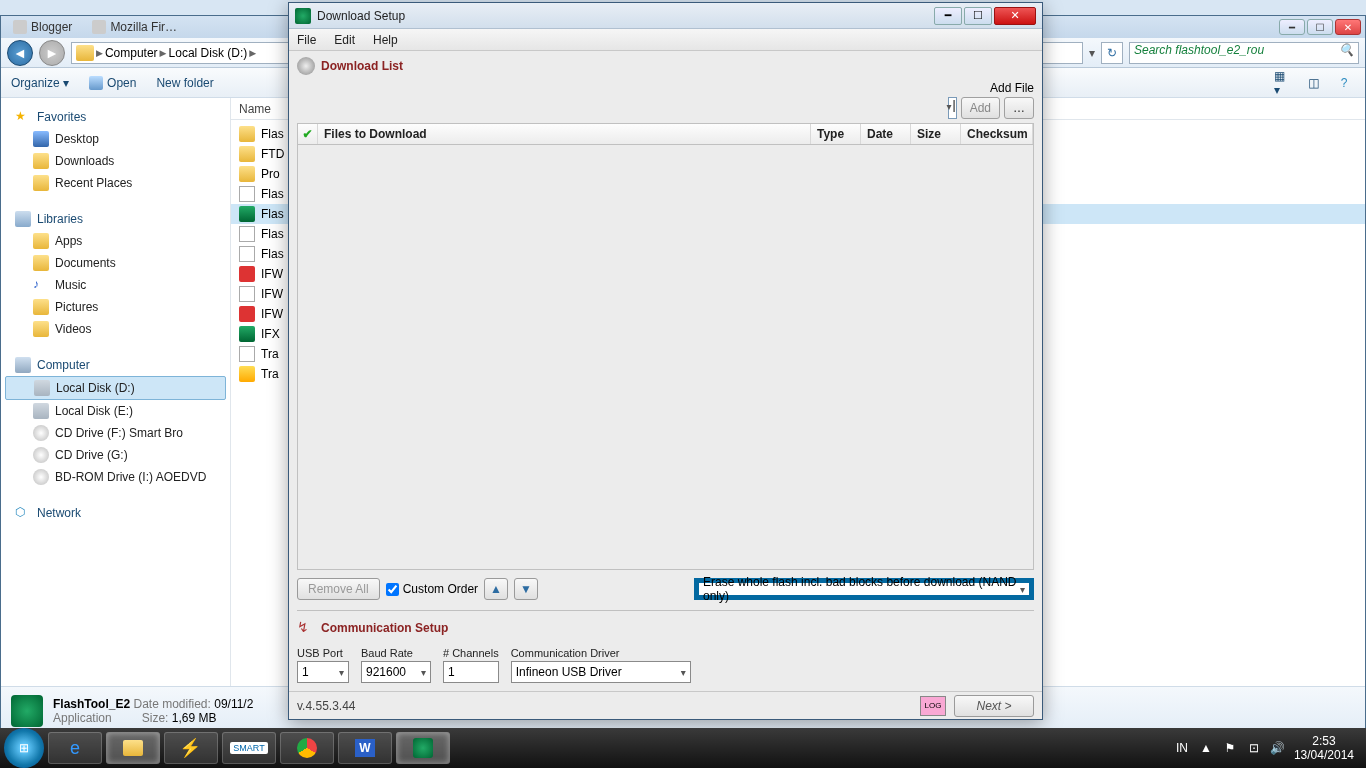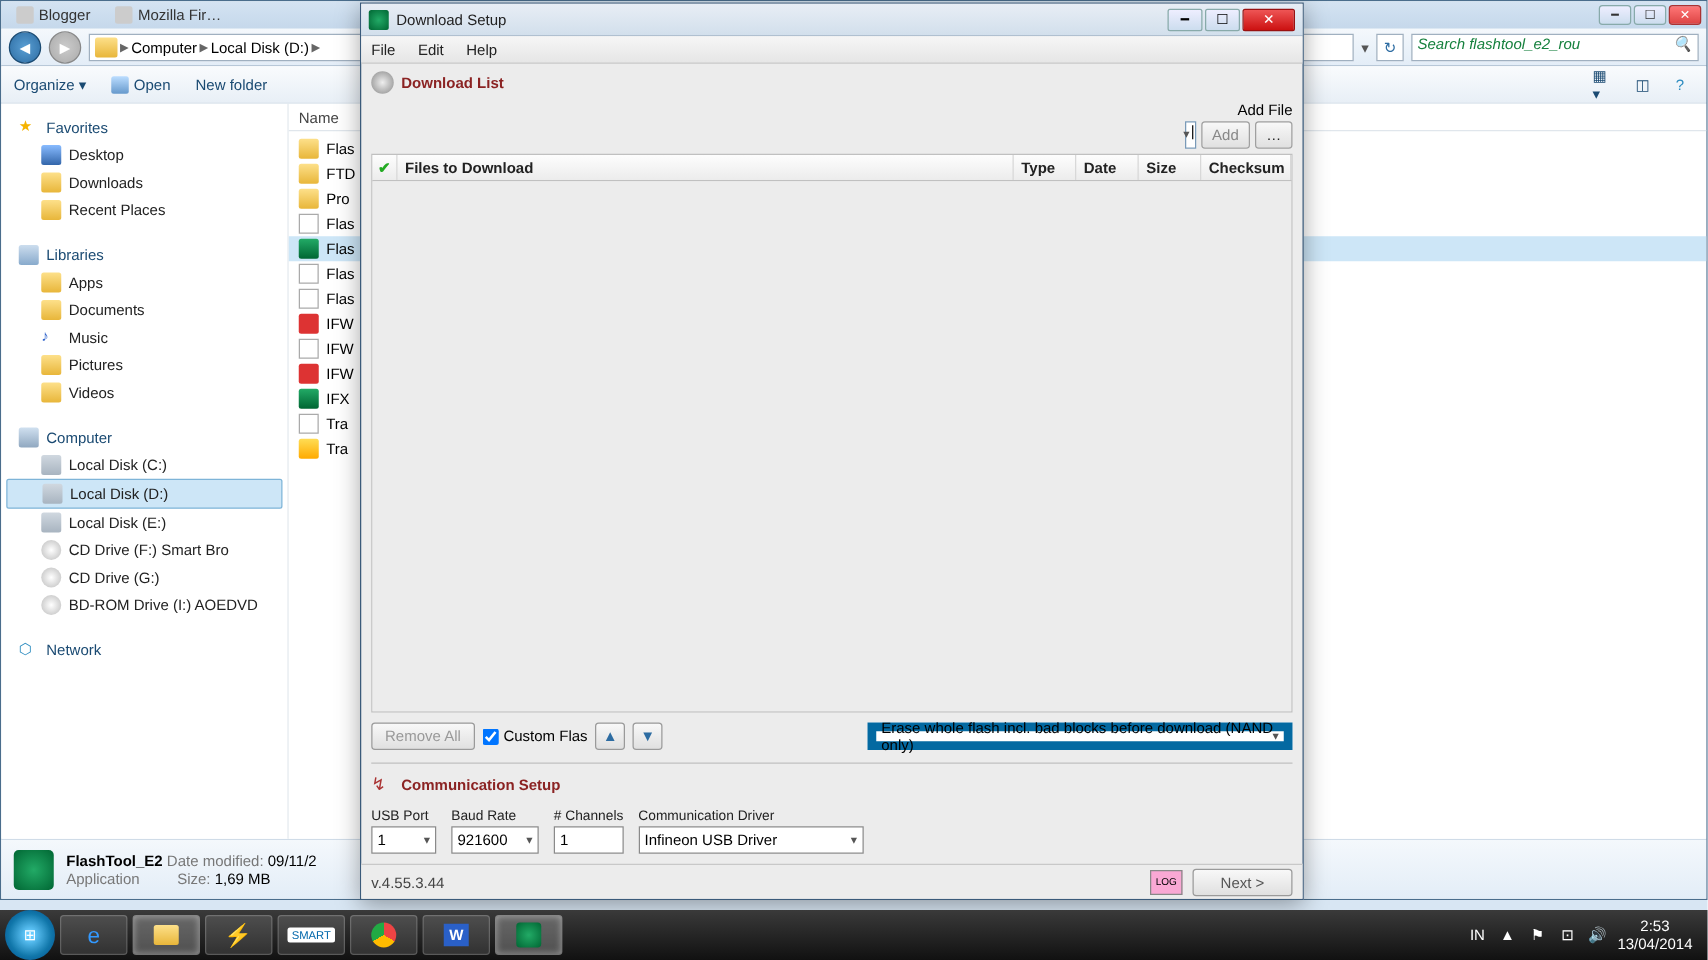--- a/index.html
+++ b/index.html
@@ -1,19 +1,19 @@
 <!DOCTYPE html>
 <html><head>
 <meta charset="utf-8">
 <style>
 * { margin: 0; padding: 0; box-sizing: border-box; font-family: "Segoe UI", Tahoma, sans-serif; font-size: 12px; }
 body { width: 1366px; height: 768px; overflow: hidden; background: #d8e6f3; position: relative; }
 
 
-.explorer { position: absolute; top: 0; left: 0; width: 1366px; height: 720px; background: #fff; border: 1px solid #4a6d8c; }
+.explorer { position: absolute; top: 15px; left: 0; width: 1366px; height: 720px; background: #fff; border: 1px solid #4a6d8c; }
 .explorer-titlebar { height: 22px; background: linear-gradient(#d4e3f2, #c5d8eb); display: flex; align-items: center; padding: 0 4px; }
 .explorer-titlebar-tabs { display: flex; gap: 4px; flex: 1; }
 .explorer-titlebar-tab { display: flex; align-items: center; gap: 4px; padding: 2px 8px; color: #333; }
 .explorer-titlebar-tab .favicon { width: 14px; height: 14px; background: #ccc; border-radius: 2px; }
 .win-controls { display: flex; gap: 2px; }
 .win-btn { width: 26px; height: 16px; background: linear-gradient(#eef, #cde); border: 1px solid #8aa; border-radius: 3px; font-size: 10px; display: flex; align-items: center; justify-content: center; color: #333; }
 .win-btn.close { background: linear-gradient(#f77, #d44); color: #fff; border-color: #a33; }
 
 .explorer-nav { height: 30px; background: linear-gradient(#f4f8fc, #e3edf7); display: flex; align-items: center; padding: 0 6px; gap: 6px; border-bottom: 1px solid #b8c8d8; }
 .nav-back, .nav-fwd { width: 26px; height: 26px; border-radius: 50%; background: radial-gradient(#5a9fd4, #2d6ca2); border: 1px solid #1a4a72; color: #fff; display: flex; align-items: center; justify-content: center; font-size: 14px; }
@@ -94,35 +94,35 @@
 .ft-main { flex: 1; }
 .ft-sm { width: 50px; }
 .ft-md { width: 72px; }
 .files-table-body { flex: 1; background: #ececec; }
 
 .table-controls { display: flex; align-items: center; gap: 6px; padding: 4px 0; }
 .btn { height: 22px; padding: 0 10px; background: linear-gradient(#f8f8f8, #e0e0e0); border: 1px solid #9a9a9a; border-radius: 3px; color: #222; display: flex; align-items: center; }
 .btn.disabled { color: #999; }
 .chk { display: flex; align-items: center; gap: 4px; }
 .arrow-btn { width: 24px; height: 22px; background: linear-gradient(#f8f8f8, #e0e0e0); border: 1px solid #9a9a9a; border-radius: 3px; display: flex; align-items: center; justify-content: center; color: #2d6ca2; font-weight: bold; }
-.erase-combo { flex: 0 0 340px; margin-left: auto; height: 22px; background: #fff; border: 7px solid #0369a1; display: flex; align-items: center; padding: 0 4px; position: relative; }
+.erase-combo { flex: 0 0 340px; margin-left: auto; height: 22px; background: #fff; border: 5px solid #0369a1; display: flex; align-items: center; padding: 0 4px; position: relative; }
 .erase-combo::after { content: "▾"; position: absolute; right: 4px; color: #555; font-size: 10px; }
 
 .comm-row { display: flex; gap: 12px; padding: 4px 0; }
 .comm-field { display: flex; flex-direction: column; gap: 2px; }
 .comm-field label { font-size: 11px; color: #222; }
 .comm-field .sel { height: 22px; background: #fff; border: 1px solid #8a8a8a; padding: 0 18px 0 4px; min-width: 52px; position: relative; display: flex; align-items: center; }
 .comm-field .sel::after { content: "▾"; position: absolute; right: 4px; color: #555; font-size: 10px; }
 .comm-field .sel.noarrow::after { content: ""; }
 
 .dialog-footer { height: 28px; background: #ececec; border-top: 1px solid #c8c8c8; display: flex; align-items: center; padding: 0 8px; }
 .version { color: #444; }
 .footer-right { margin-left: auto; display: flex; gap: 8px; align-items: center; }
 .log-btn { width: 26px; height: 20px; border: 1px solid #888; background: #f9a8d4; font-size: 8px; display: flex; align-items: center; justify-content: center; }
-.next-btn { height: 22px; width: 80px; background: linear-gradient(#f8f8f8, #e0e0e0); border: 1px solid #9a9a9a; border-radius: 3px; color: #555; display: flex; align-items: center; justify-content: center; }
+.next-btn { height: 22px; width: 80px; background: linear-gradient(#f8f8f8, #e0e0e0); border: 1px solid #9a9a9a; border-radius: 3px; color: #555; display: flex; align-items: center; justify-content: center; font-style: italic; }
 
 
 .taskbar { position: absolute; bottom: 0; left: 0; width: 1366px; height: 40px; background: linear-gradient(#3a3a3a, #111); display: flex; align-items: center; padding: 0 4px; }
 .start-orb { width: 40px; height: 40px; border-radius: 50%; background: radial-gradient(#6cf 10%, #17a 60%, #048); display: flex; align-items: center; justify-content: center; color: #fff; }
 .tb-app { width: 54px; height: 32px; margin-left: 4px; background: rgba(255,255,255,.12); border: 1px solid rgba(255,255,255,.2); border-radius: 3px; display: flex; align-items: center; justify-content: center; }
 .tb-app.active { background: rgba(255,255,255,.25); box-shadow: inset 0 0 6px rgba(255,255,255,.4); }
 .tray { margin-left: auto; display: flex; align-items: center; gap: 8px; padding-right: 8px; color: #fff; font-size: 11px; }
 .tray-time { text-align: center; line-height: 1.2; }
 .tray-icon { width: 16px; height: 16px; color: #fff; display: flex; align-items: center; justify-content: center; font-size: 12px; }
 </style>
@@ -229,24 +229,20 @@
         <div class="sidebar-item">
             <span class="sb-icon icon-folder"></span>
             <span>Videos</span>
           </div>
       </div>
       <div class="sidebar-group">
         <div class="sidebar-header">
             <span class="sb-icon icon-pc"></span>
             <span>Computer</span>
           </div>
-        <div class="sidebar-item">
-            <span class="sb-icon icon-drive"></span>
-            <span>Local Disk (C:)</span>
-          </div>
         <div class="sidebar-item selected">
             <span class="sb-icon icon-drive"></span>
             <span>Local Disk (D:)</span>
           </div>
         <div class="sidebar-item">
             <span class="sb-icon icon-drive"></span>
             <span>Local Disk (E:)</span>
           </div>
         <div class="sidebar-item">
             <span class="sb-icon icon-cd"></span>
@@ -379,21 +375,21 @@
         <div class="ft-col ft-sm">Size</div>
         <div class="ft-col ft-md">Checksum</div>
       </div>
       <div class="files-table-body"></div>
     </div>
 
     <div class="table-controls">
       <button class="btn disabled">Remove All</button>
       <label class="chk">
           <input type="checkbox" checked="" style=""> 
-          <span>Custom Flas</span>
+          <span>Custom Order</span>
         </label>
       <div class="arrow-btn">▲</div>
       <div class="arrow-btn">▼</div>
       <div class="erase-combo">
           <span>Erase whole flash incl. bad blocks before download (NAND only)</span>
         </div>
     </div>
 
     <div style="height:1px;background:#c0c0c0;margin:2px 0"></div>
 

